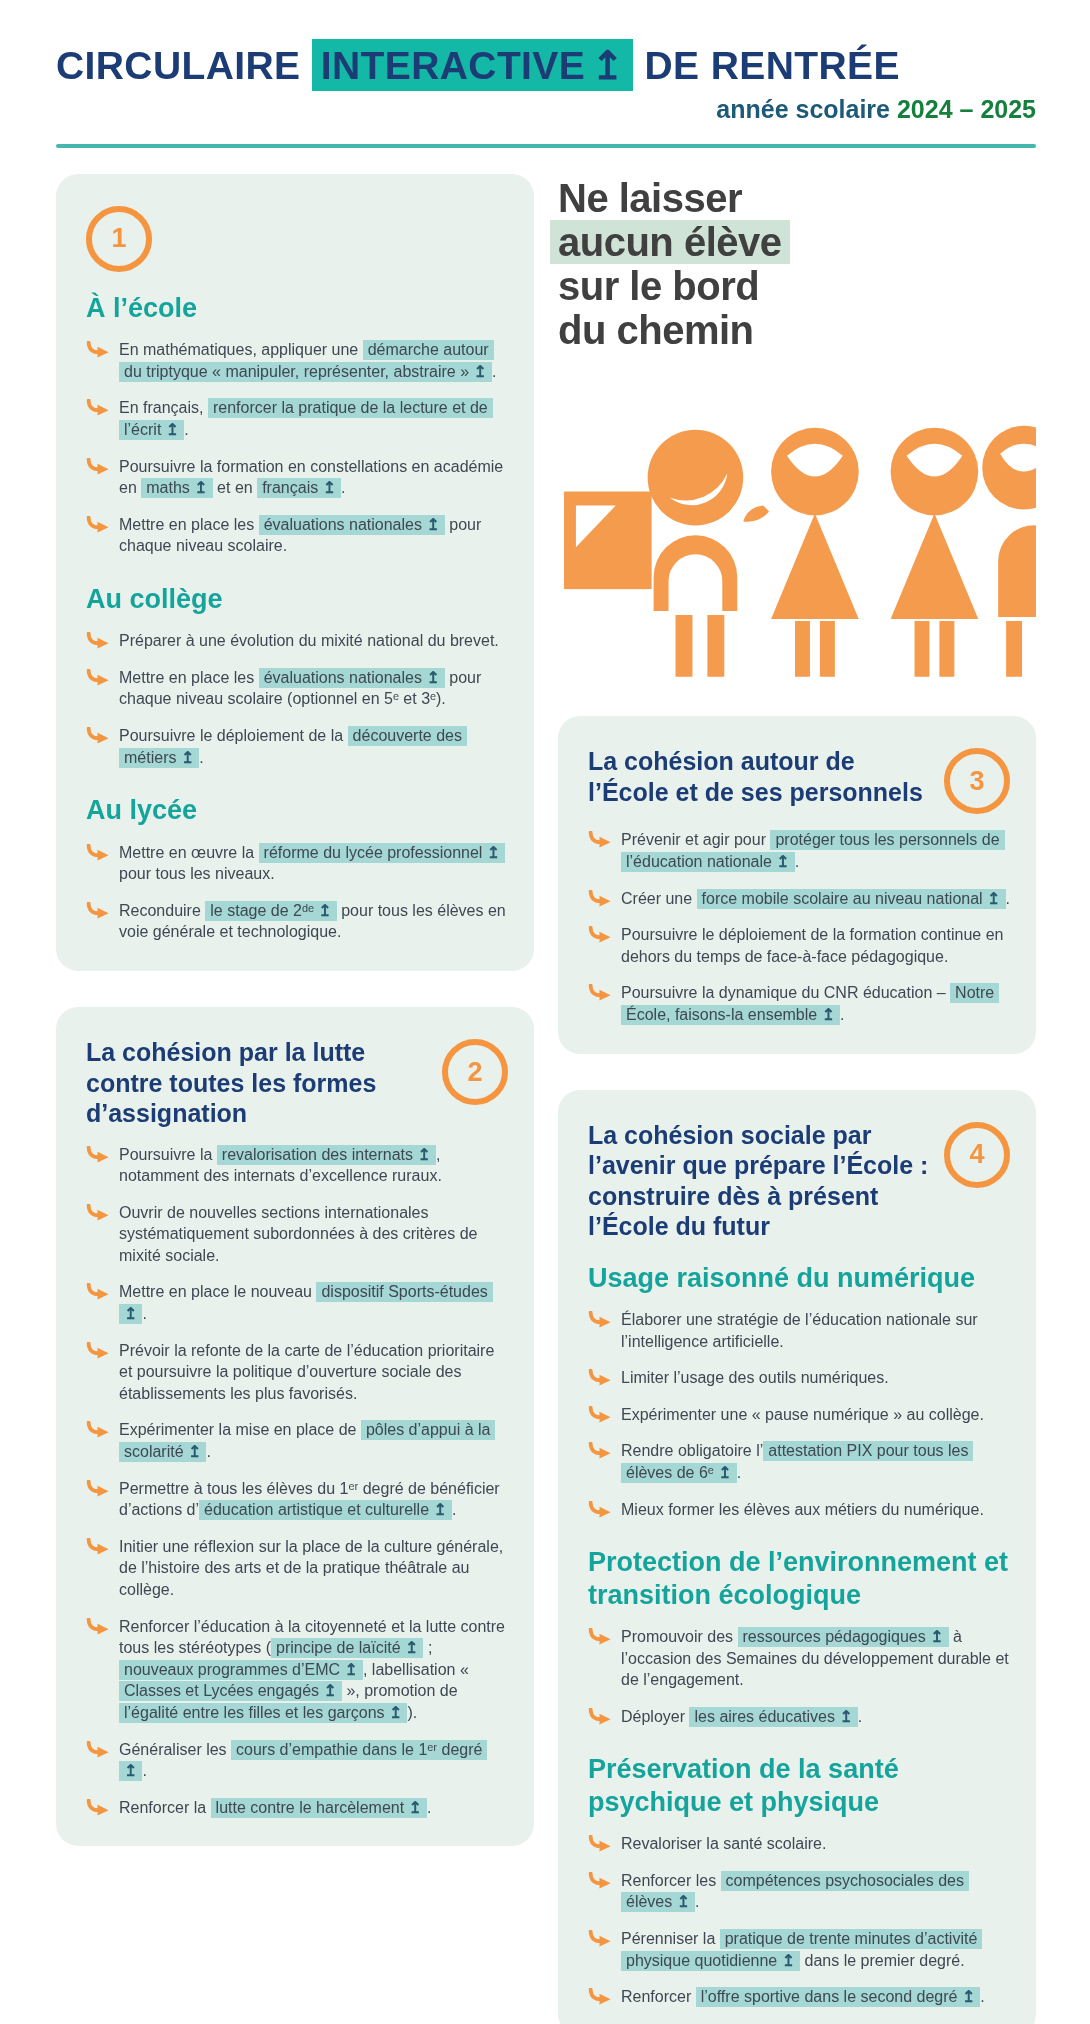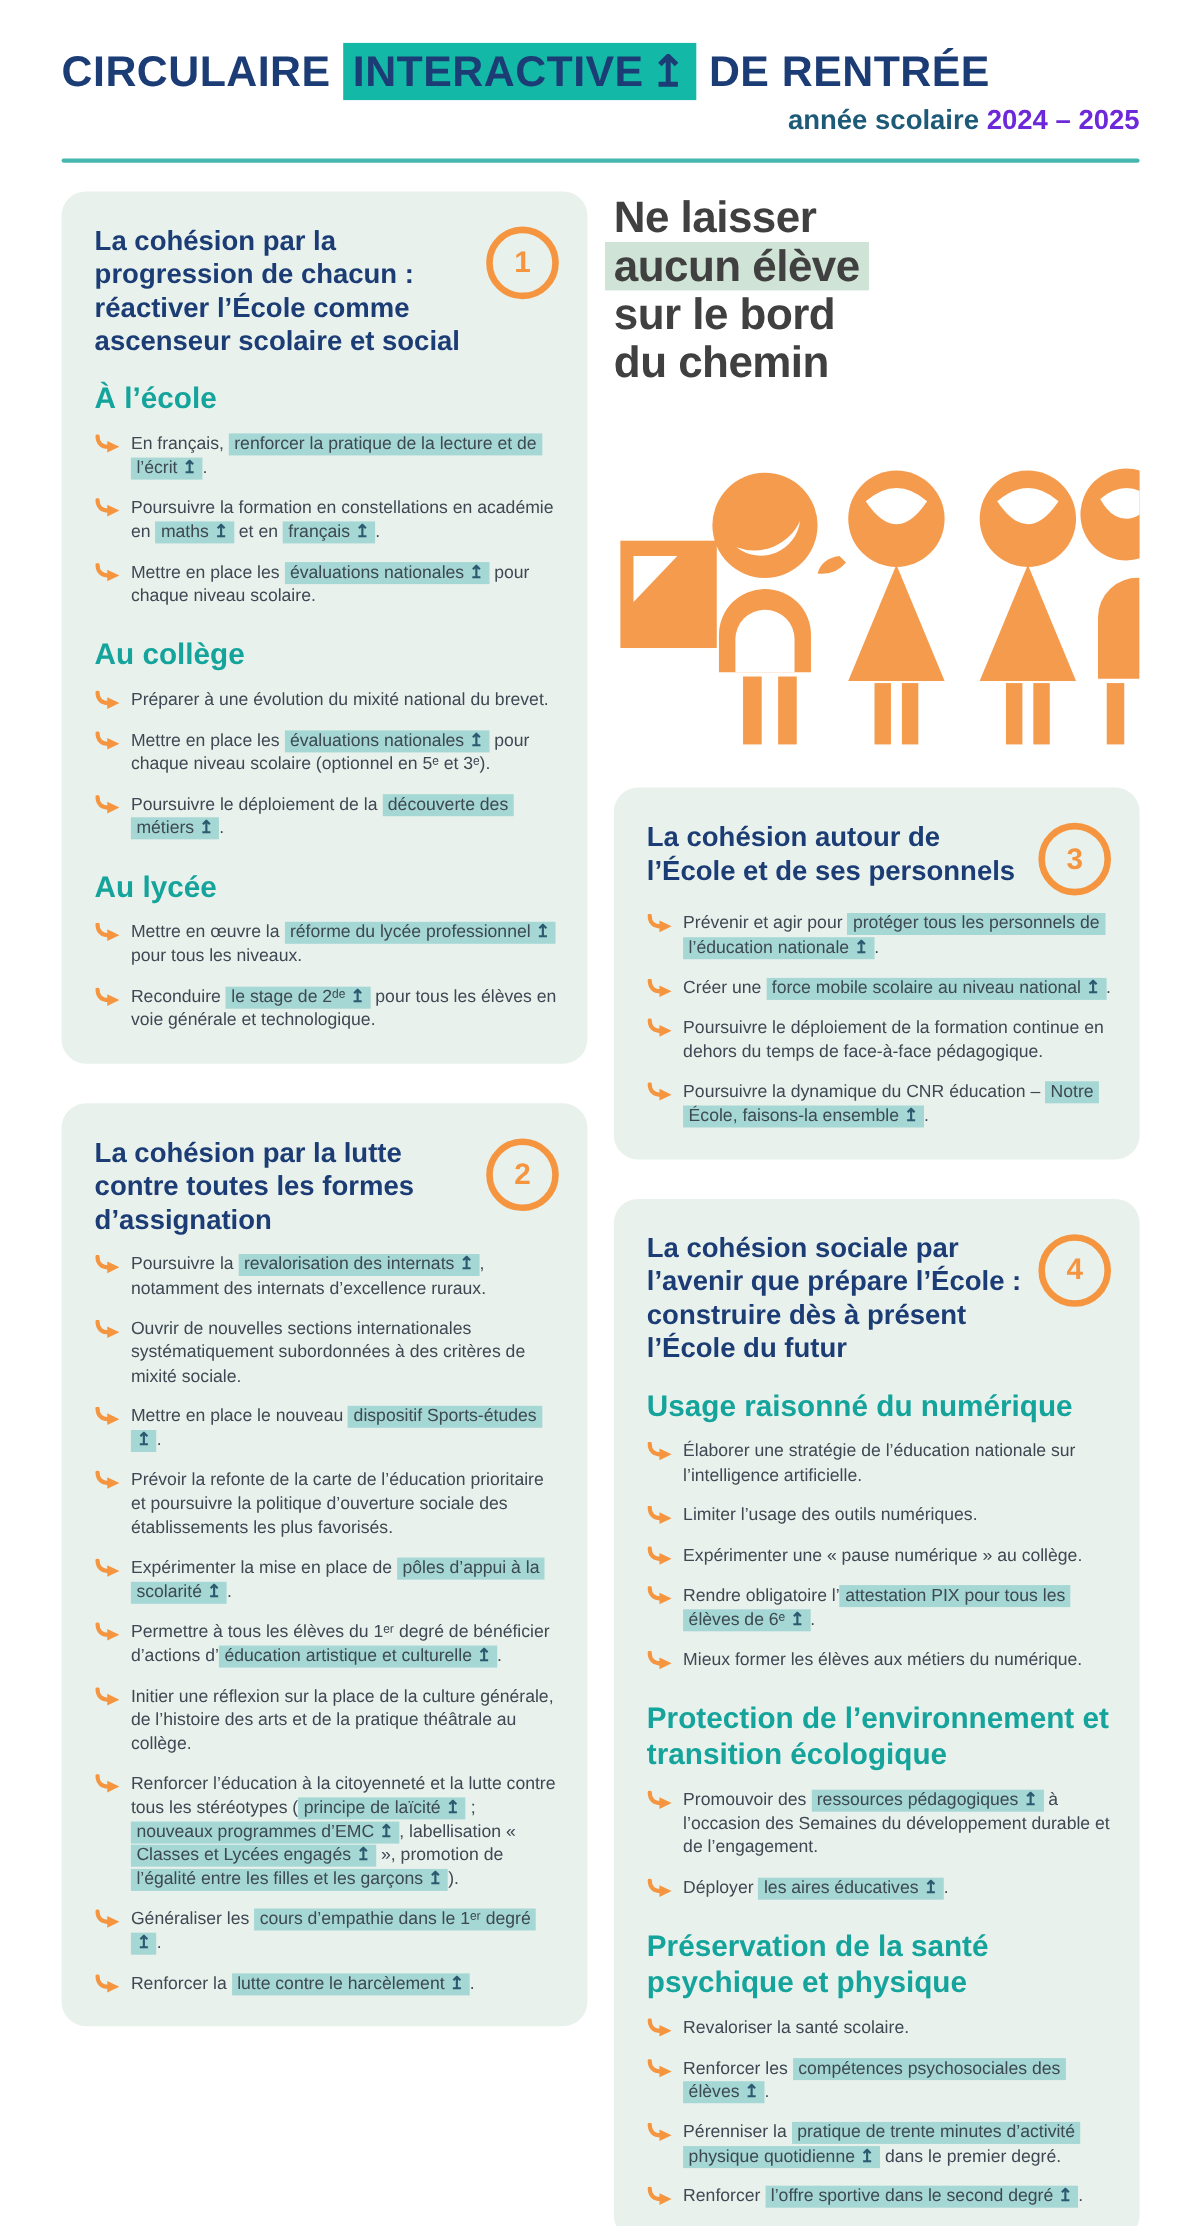--- a/index.html
+++ b/index.html
@@ -15,21 +15,21 @@
   .header-title{
     font-size:39px;font-weight:bold;color:#1b3c74;
     letter-spacing:.4px;line-height:1.25;white-space:nowrap;
   }
   .hl-green{background:#14b8a6;padding:5px 9px 4px;}
   .header-title .arw{color:#1b3c74;font-weight:bold;margin-left:6px;}
   .subtitle{
     text-align:right;font-size:25px;font-weight:bold;
     color:#1d5a78;margin-top:4px;
   }
-  .subtitle .years{color:#6d28d9;}
+  .subtitle .years{color:#15803d;}
   .rule{height:4px;background:#45b7ae;border-radius:2px;margin:20px 0 26px;}
 
   
   .columns{display:flex;gap:24px;align-items:flex-start;}
   .col{flex:1;display:flex;flex-direction:column;gap:36px;min-width:0;}
 
   
   .card{
     background:#e9f1ec;border-radius:22px;
     padding:30px 26px 28px 30px;box-sizing:border-box;
@@ -88,25 +88,31 @@
     </div>
     <div class="rule"></div>
   </header>
 
   <div class="columns">
 
     <div class="col">
 
       <section class="card">
         <div class="card-head">
-          <h2 class="card-title">La cohésion par la progression de chacun : réactiver l’École comme ascenseur scolaire et social</h2>
           <div class="badge">1</div>
         </div>
         <div class="card-body">
             <h3 class="group-heading">À l’école</h3>
+            <div class="item">
+              <span class="bullet"><svg viewBox="0 0 26 19" width="23" height="17" xmlns="http://www.w3.org/2000/svg">
+                  <path d="M3 1.5 C 3 9 7.5 12.5 14 12.5" fill="none" stroke="#F5953F" stroke-width="4.2" stroke-linecap="round"></path>
+                  <polygon points="13,6.5 25.5,12.5 13,18.5" fill="#F5953F"></polygon>
+                </svg></span>
+              <p class="item-text">En mathématiques, appliquer une <span class="hl">démarche autour du triptyque « manipuler, représenter, abstraire » <span class="arw">↥</span></span>.</p>
+            </div>
             <div class="item">
               <span class="bullet"><svg viewBox="0 0 26 19" width="23" height="17" xmlns="http://www.w3.org/2000/svg">
                   <path d="M3 1.5 C 3 9 7.5 12.5 14 12.5" fill="none" stroke="#F5953F" stroke-width="4.2" stroke-linecap="round"></path>
                   <polygon points="13,6.5 25.5,12.5 13,18.5" fill="#F5953F"></polygon>
                 </svg></span>
               <p class="item-text">En français, <span class="hl">renforcer la pratique de la lecture et de l’écrit <span class="arw">↥</span></span>.</p>
             </div>
             <div class="item">
               <span class="bullet"><svg viewBox="0 0 26 19" width="23" height="17" xmlns="http://www.w3.org/2000/svg">
                   <path d="M3 1.5 C 3 9 7.5 12.5 14 12.5" fill="none" stroke="#F5953F" stroke-width="4.2" stroke-linecap="round"></path>

